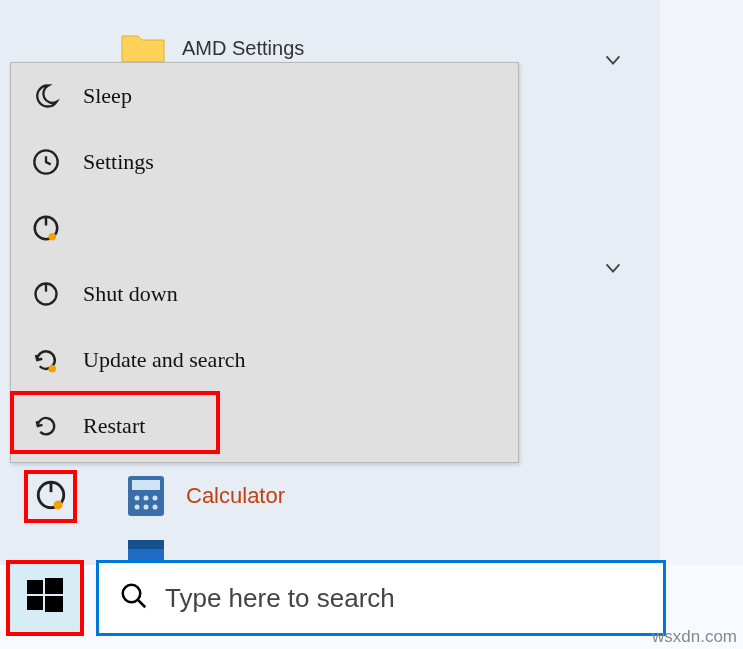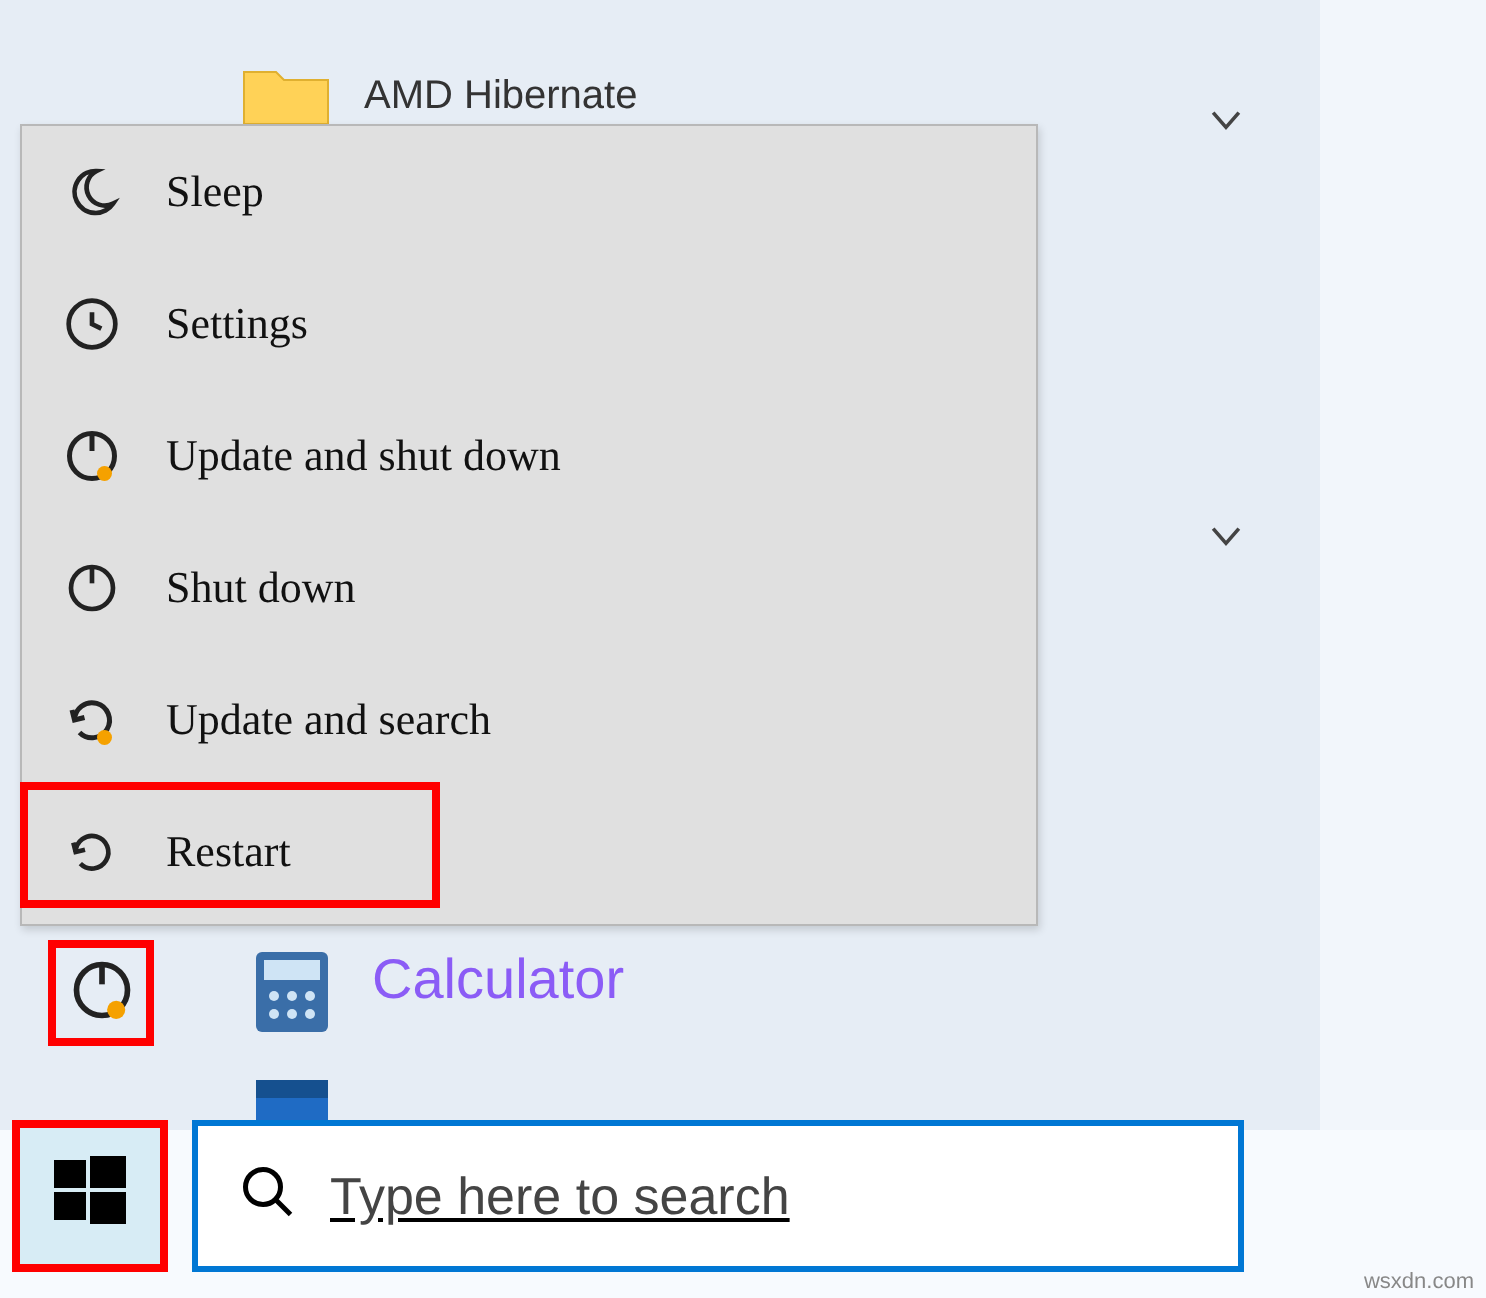--- a/index.html
+++ b/index.html
@@ -63,23 +63,23 @@
     .hl-start { left: 6px; top: 560px; width: 78px; height: 76px; }
     .power-button {
       position: absolute;
       left: 34px; top: 478px;
       width: 34px; height: 34px;
       cursor: pointer;
     }
     .app-item {
       position: absolute;
       left: 124px;
-      display: flex; align-items: flex-start;
+      display: flex; align-items: center;
       gap: 18px;
-      font-size: 28px; color: #8b5cf6;
+      font-size: 22px; color: #c2410c;
     }
     .app-item.calc { top: 474px; }
     .app-item.cal { top: 534px; }
     .app-icon { width: 44px; height: 44px; display:flex;align-items:center;justify-content:center; }
     .taskbar {
       position: absolute;
       left: 0; bottom: 0;
       width: 743px; height: 84px;
       background: #f7fafe;
     }
@@ -87,55 +87,54 @@
       position: absolute;
       left: 6px; top: 560px;
       width: 78px; height: 76px;
       background: #d7ecf5;
       display: flex; align-items: center; justify-content: center;
       cursor: pointer;
     }
     .search-box {
       position: absolute;
       left: 96px; top: 560px;
-      width: 526px; height: 76px;
+      width: 570px; height: 76px;
       background: #fff;
       border: 3px solid #0077d4;
       display: flex; align-items: center;
       gap: 16px;
       padding-left: 20px;
       cursor: text;
-      text-decoration: underline;
     }
     .search-input {
       border: none; outline: none;
       font-size: 26px;
       font-family: inherit;
       color: #333; flex: 1;
       background: transparent;
     }
     .search-input::placeholder { color: #444; }
     .watermark {
       position: absolute;
       right: 6px; bottom: 2px;
-      font-size: 11px; color: #888;
+      font-size: 17px; color: #888;
     }
   </style>
 </head>
 <body>
 
 <div class="start-bg"></div>
 
 <div class="folder-row">
   <span class="folder-icon">
     <svg viewBox="0 0 46 36">
         <path d="M2 6h16l4 4h22v22H2z" fill="#ffd257" stroke="#e0b030"></path>
       </svg>
   </span>
-  <span>AMD Hibernate</span>
+  <span>AMD Settings</span>
 </div>
 
 <div class="chevron c1">
   <svg width="22" height="22" viewBox="0 0 24 24">
       <path d="M5 8l7 8 7-8" fill="none" stroke="#444" stroke-width="2"></path>
     </svg>
 </div>
 <div class="chevron c2">
   <svg width="22" height="22" viewBox="0 0 24 24">
       <path d="M5 8l7 8 7-8" fill="none" stroke="#444" stroke-width="2"></path>
@@ -161,21 +160,20 @@
     <span>Settings</span>
   </div>
   <div class="pm-item">
     <span class="pm-icon">
       <svg width="30" height="30" viewBox="0 0 24 24">
           <circle cx="12" cy="12" r="9" fill="none" stroke="#222" stroke-width="2"></circle>
           <line x1="12" y1="3" x2="12" y2="10" stroke="#222" stroke-width="2"></line>
           <circle cx="17" cy="19" r="3" fill="#f5a100"></circle>
         </svg>
     </span>
-    <span>Update and shut down</span>
   </div>
   <div class="pm-item">
     <span class="pm-icon">
       <svg width="28" height="28" viewBox="0 0 24 24">
           <circle cx="12" cy="12" r="9" fill="none" stroke="#222" stroke-width="2"></circle>
           <line x1="12" y1="3" x2="12" y2="10" stroke="#222" stroke-width="2"></line>
         </svg>
     </span>
     <span>Shut down</span>
   </div>

